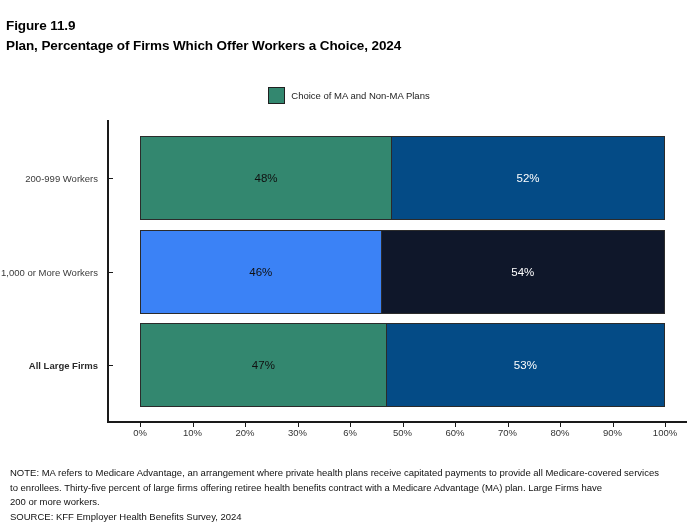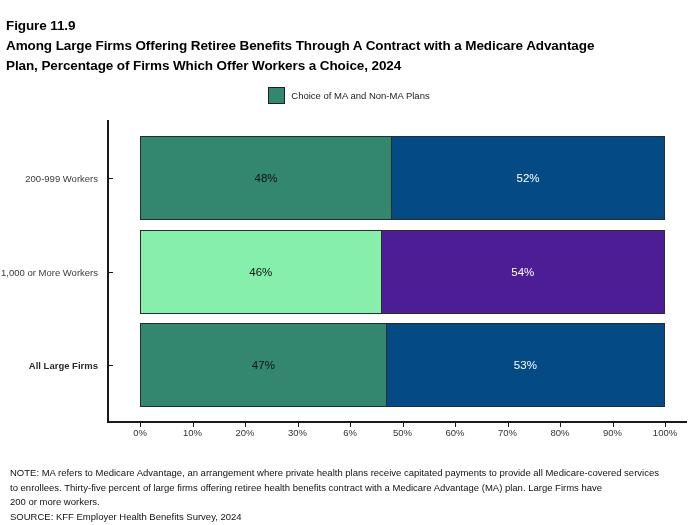--- a/index.html
+++ b/index.html
@@ -150,21 +150,20 @@
     line-height: 14.5px;
     color: #111;
   }
   #footnote .fn-line { white-space: nowrap; }
 </style>
 </head>
 <body>
 
 <div id="title-block">
   <div class="title-line">Figure 11.9</div>
-  <div class="title-line">Among Large Firms Offering Retiree Benefits Through A Contract with a Medicare Advantage</div>
   <div class="title-line">Plan, Percentage of Firms Which Offer Workers a Choice, 2024</div>
 </div>
 
 <div id="legend">
   <div class="legend-item">
     <span class="legend-swatch" id="sw0" style="background: rgb(51, 135, 111);"></span>
     <span class="legend-label">Choice of MA and Non-MA Plans</span>
   </div>
 </div>
 
@@ -174,24 +173,24 @@
   <div id="bars-layer">
       <div class="bar-row" style="top: 136px; left: 140px; width: 525px; height: 84px;">
         <div class="seg green" style="background: rgb(51, 135, 111); width: 48%;">
           <span class="seg-label-dark">48%</span>
         </div>
         <div class="seg blue" style="background: rgb(4, 75, 134); width: 52%;">
           <span class="seg-label-light">52%</span>
         </div>
       </div>
       <div class="bar-row" style="top: 229.5px; left: 140px; width: 525px; height: 84px;">
-        <div class="seg green" style="background: #86efac; width: 46%;">
+        <div class="seg green" style="background: #3b82f6; width: 46%;">
           <span class="seg-label-dark">46%</span>
         </div>
-        <div class="seg blue" style="background: #4c1d95; width: 54%;">
+        <div class="seg blue" style="background: #0f172a; width: 54%;">
           <span class="seg-label-light">54%</span>
         </div>
       </div>
       <div class="bar-row" style="top: 323px; left: 140px; width: 525px; height: 84px;">
         <div class="seg green" style="background: rgb(51, 135, 111); width: 47%;">
           <span class="seg-label-dark">47%</span>
         </div>
         <div class="seg blue" style="background: rgb(4, 75, 134); width: 53%;">
           <span class="seg-label-light">53%</span>
         </div>

